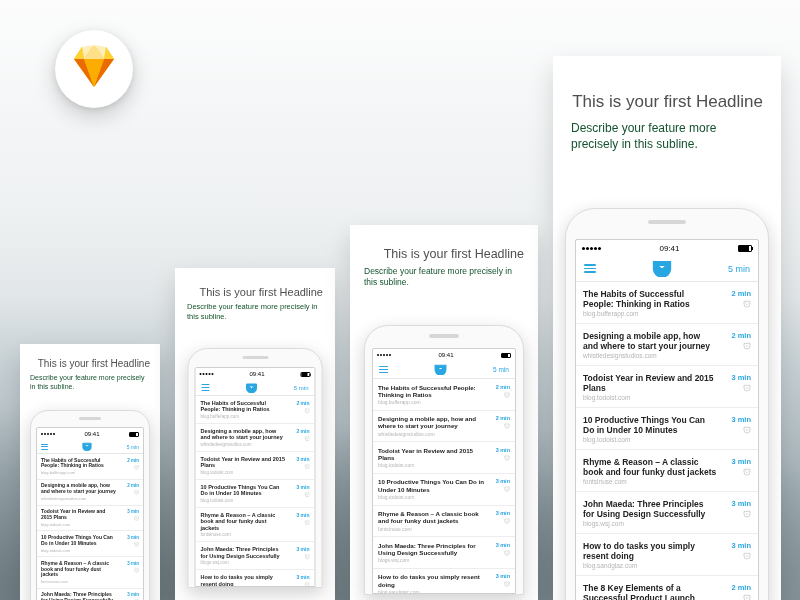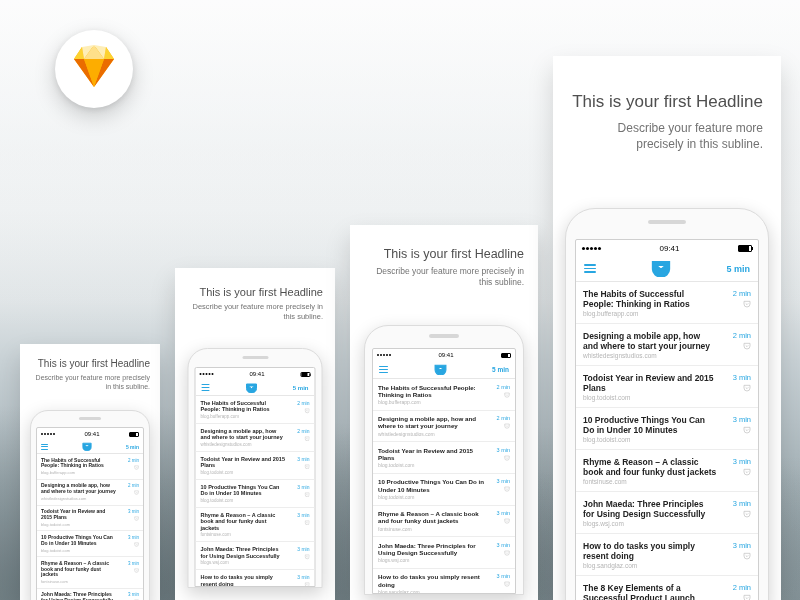--- a/index.html
+++ b/index.html
@@ -47,22 +47,22 @@
     background: #fff;
     overflow: hidden;
     box-shadow: 0 12px 24px rgba(0,0,0,.15);
   }
   .panel .headline {
     text-align: right;
     color: #4f4f4f;
     font-weight: 300;
   }
   .panel .subline {
-    text-align: right;
-    color: #737373;
+    text-align: left;
+    color: #14532d;
     font-weight: 300;
     line-height: 1.35;
   }
 
   
   .phone {
     position: absolute;
     left: 50%;
     transform: translateX(-50%);
     background: #fafafa;
@@ -103,40 +103,40 @@
   .statusbar .battery i { display:block; width:80%; height:100%; background:#000; }
 
   
   .appnav {
     height: 22px;
     border-bottom: 1px solid #e6e6e6;
     display:flex; align-items:center; justify-content:space-between;
     padding: 0 6px;
     color:#28a6e1;
     font-size:8px;
-    font-weight:700;
+    font-weight:400;
     text-align:center;
   }
   .appnav .hamburger { display:flex; flex-direction:column; gap:1.5px; }
   .appnav .hamburger i { display:block; width:10px; height:1.5px; background:#28a6e1; border-radius:1px;}
   .appnav .logo svg { width:16px; height:14px; display:block; }
 
   
   .article {
     border-bottom: 1px solid #ededed;
     padding: 5px 6px 4px 6px;
     display: flex;
     justify-content: flex-end;
     gap: 6px;
   }
   .article .left { flex: 1; min-width: 0; }
   .article .title { color:#222; font-weight:600; line-height:1.18; }
   .article .source { color:#b5b5b5; margin-top:1px; }
   .article .right { width: 22px; display:flex; flex-direction:column; align-items:flex-end; gap:2px; flex-shrink:0;}
-  .article .mins { color:#28a6e1; white-space:nowrap; font-weight:400;}
+  .article .mins { color:#28a6e1; white-space:nowrap; font-weight:700;}
   .article .pocket { width:7px; height:7px; }
   .article .pocket svg { width:100%; height:100%; display:block; }
 
   
   .p1 { left: 20px;  width: 140px; height: 256px; }
   .p2 { left: 175px; width: 160px; height: 332px; }
   .p3 { left: 350px; width: 188px; height: 375px; }
   .p4 { left: 553px; width: 228px; height: 544px; }
 
   .p1 .header-pad { padding: 14px 10px 10px; }

